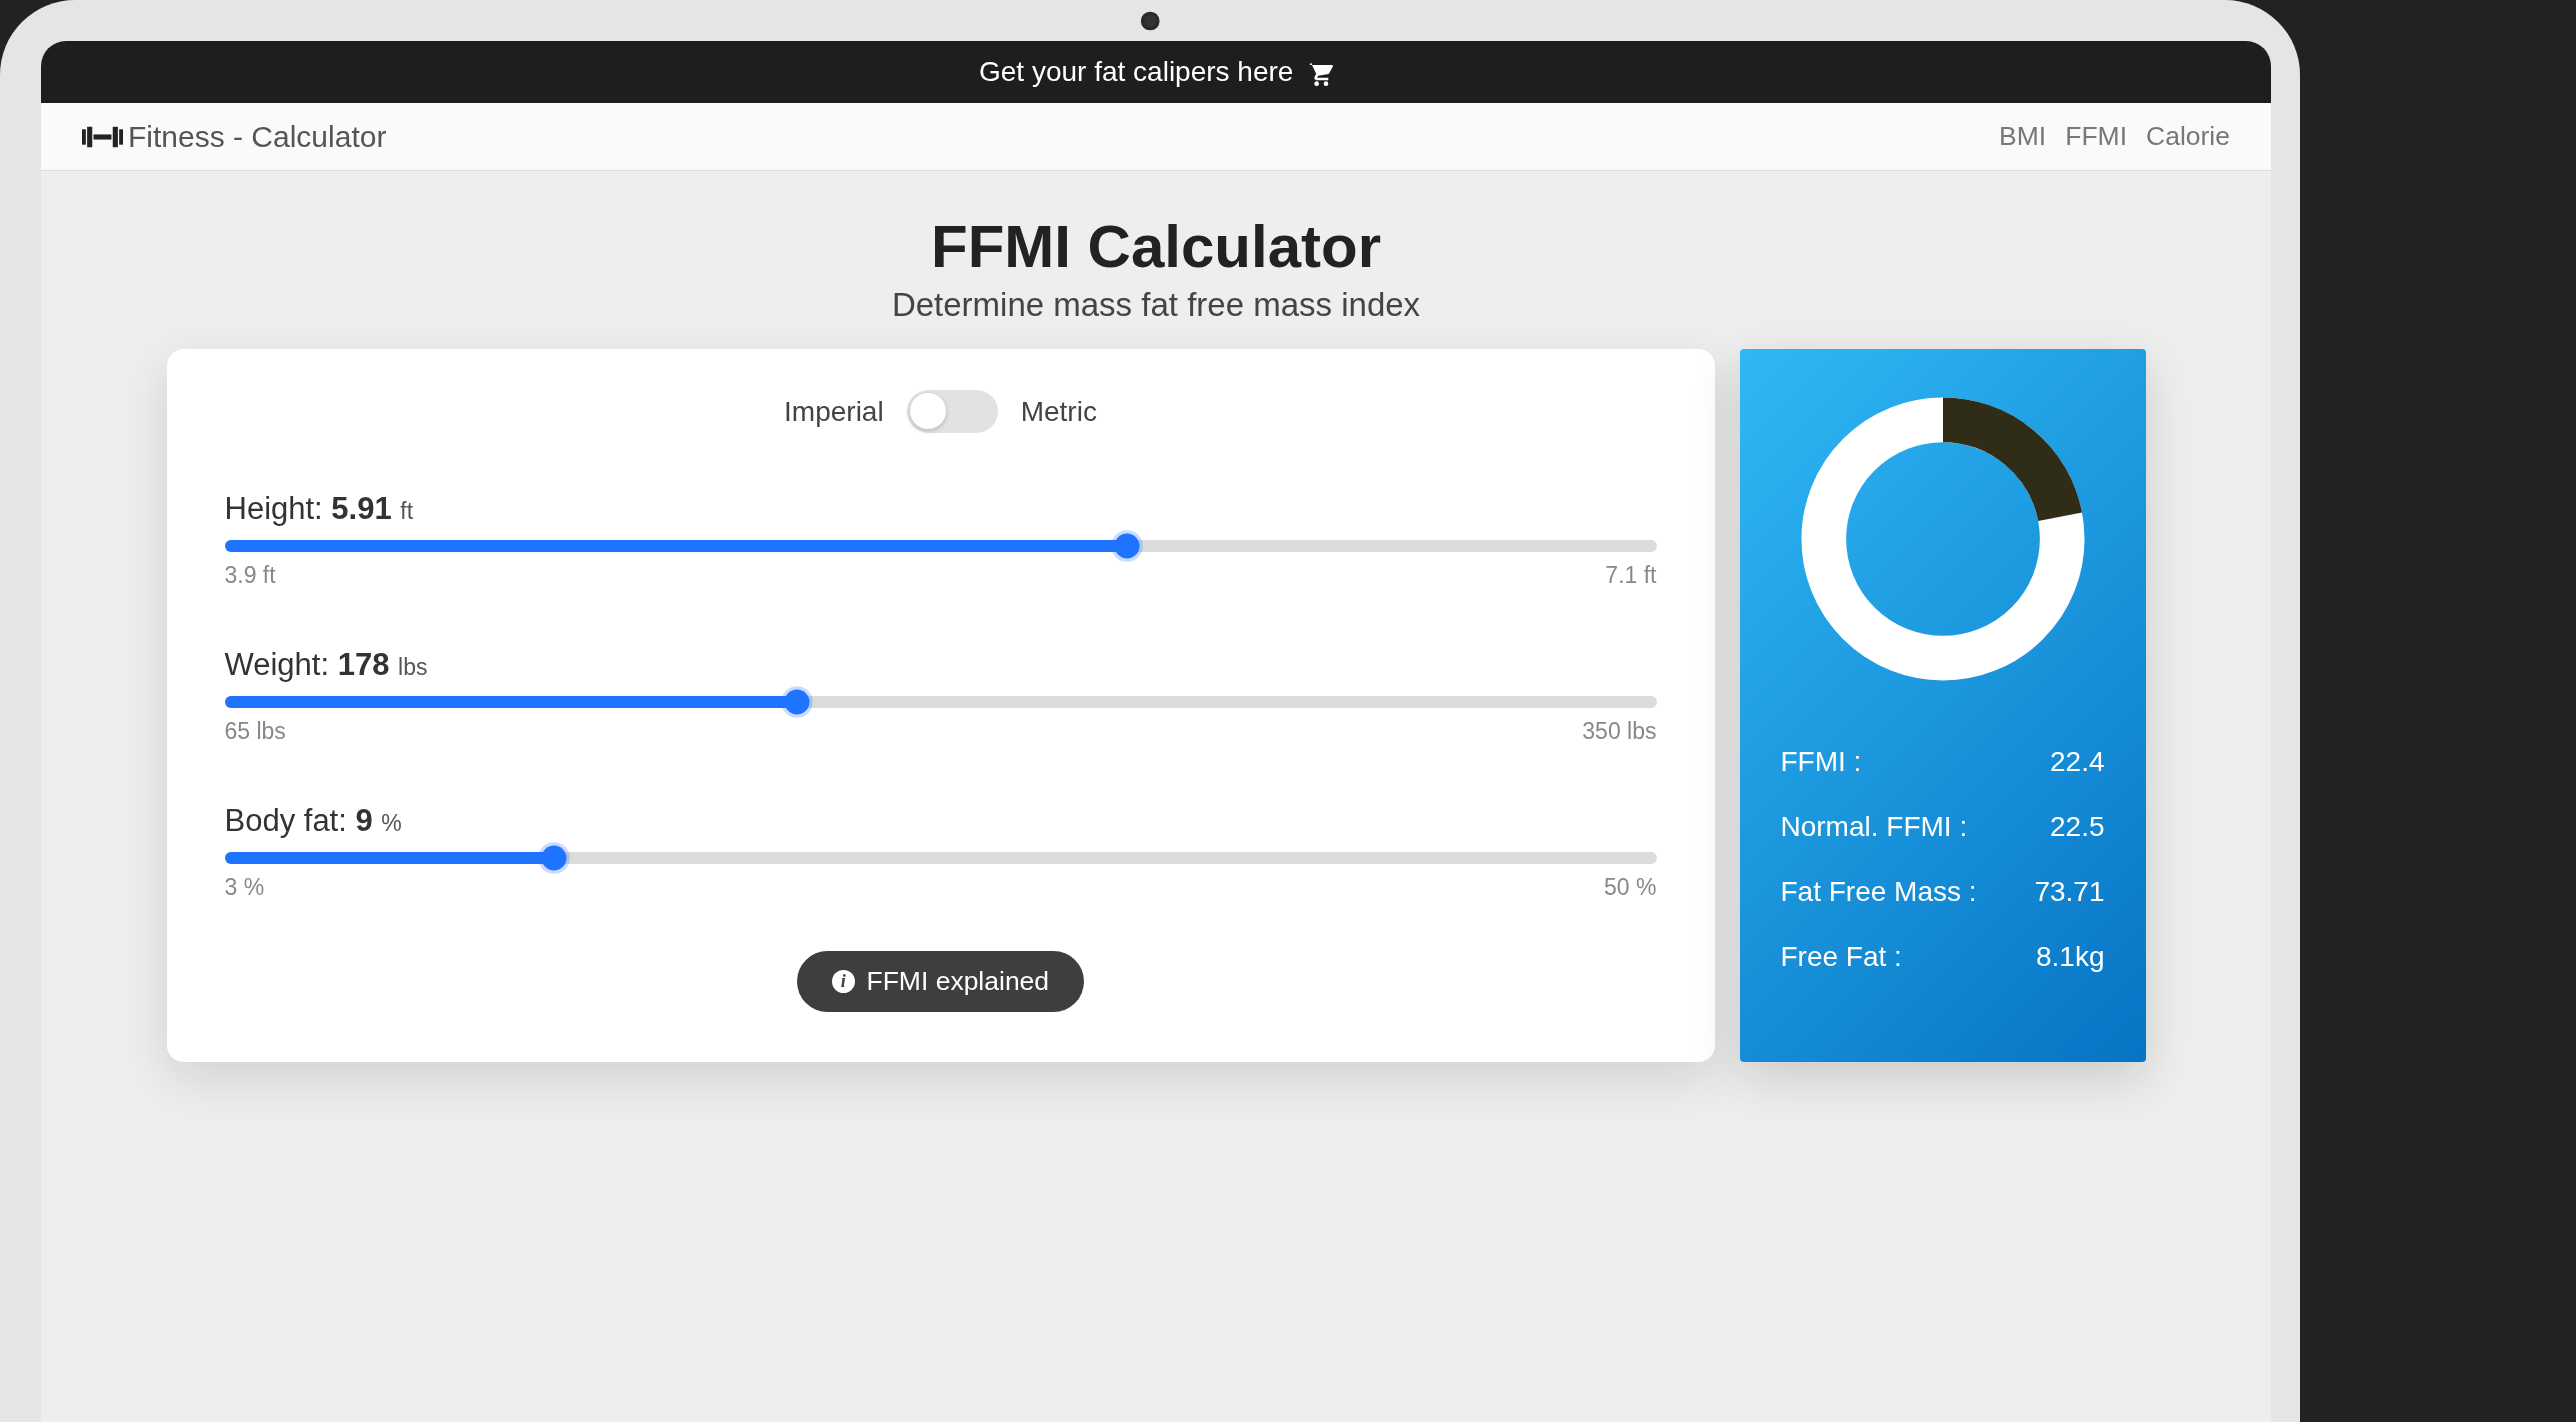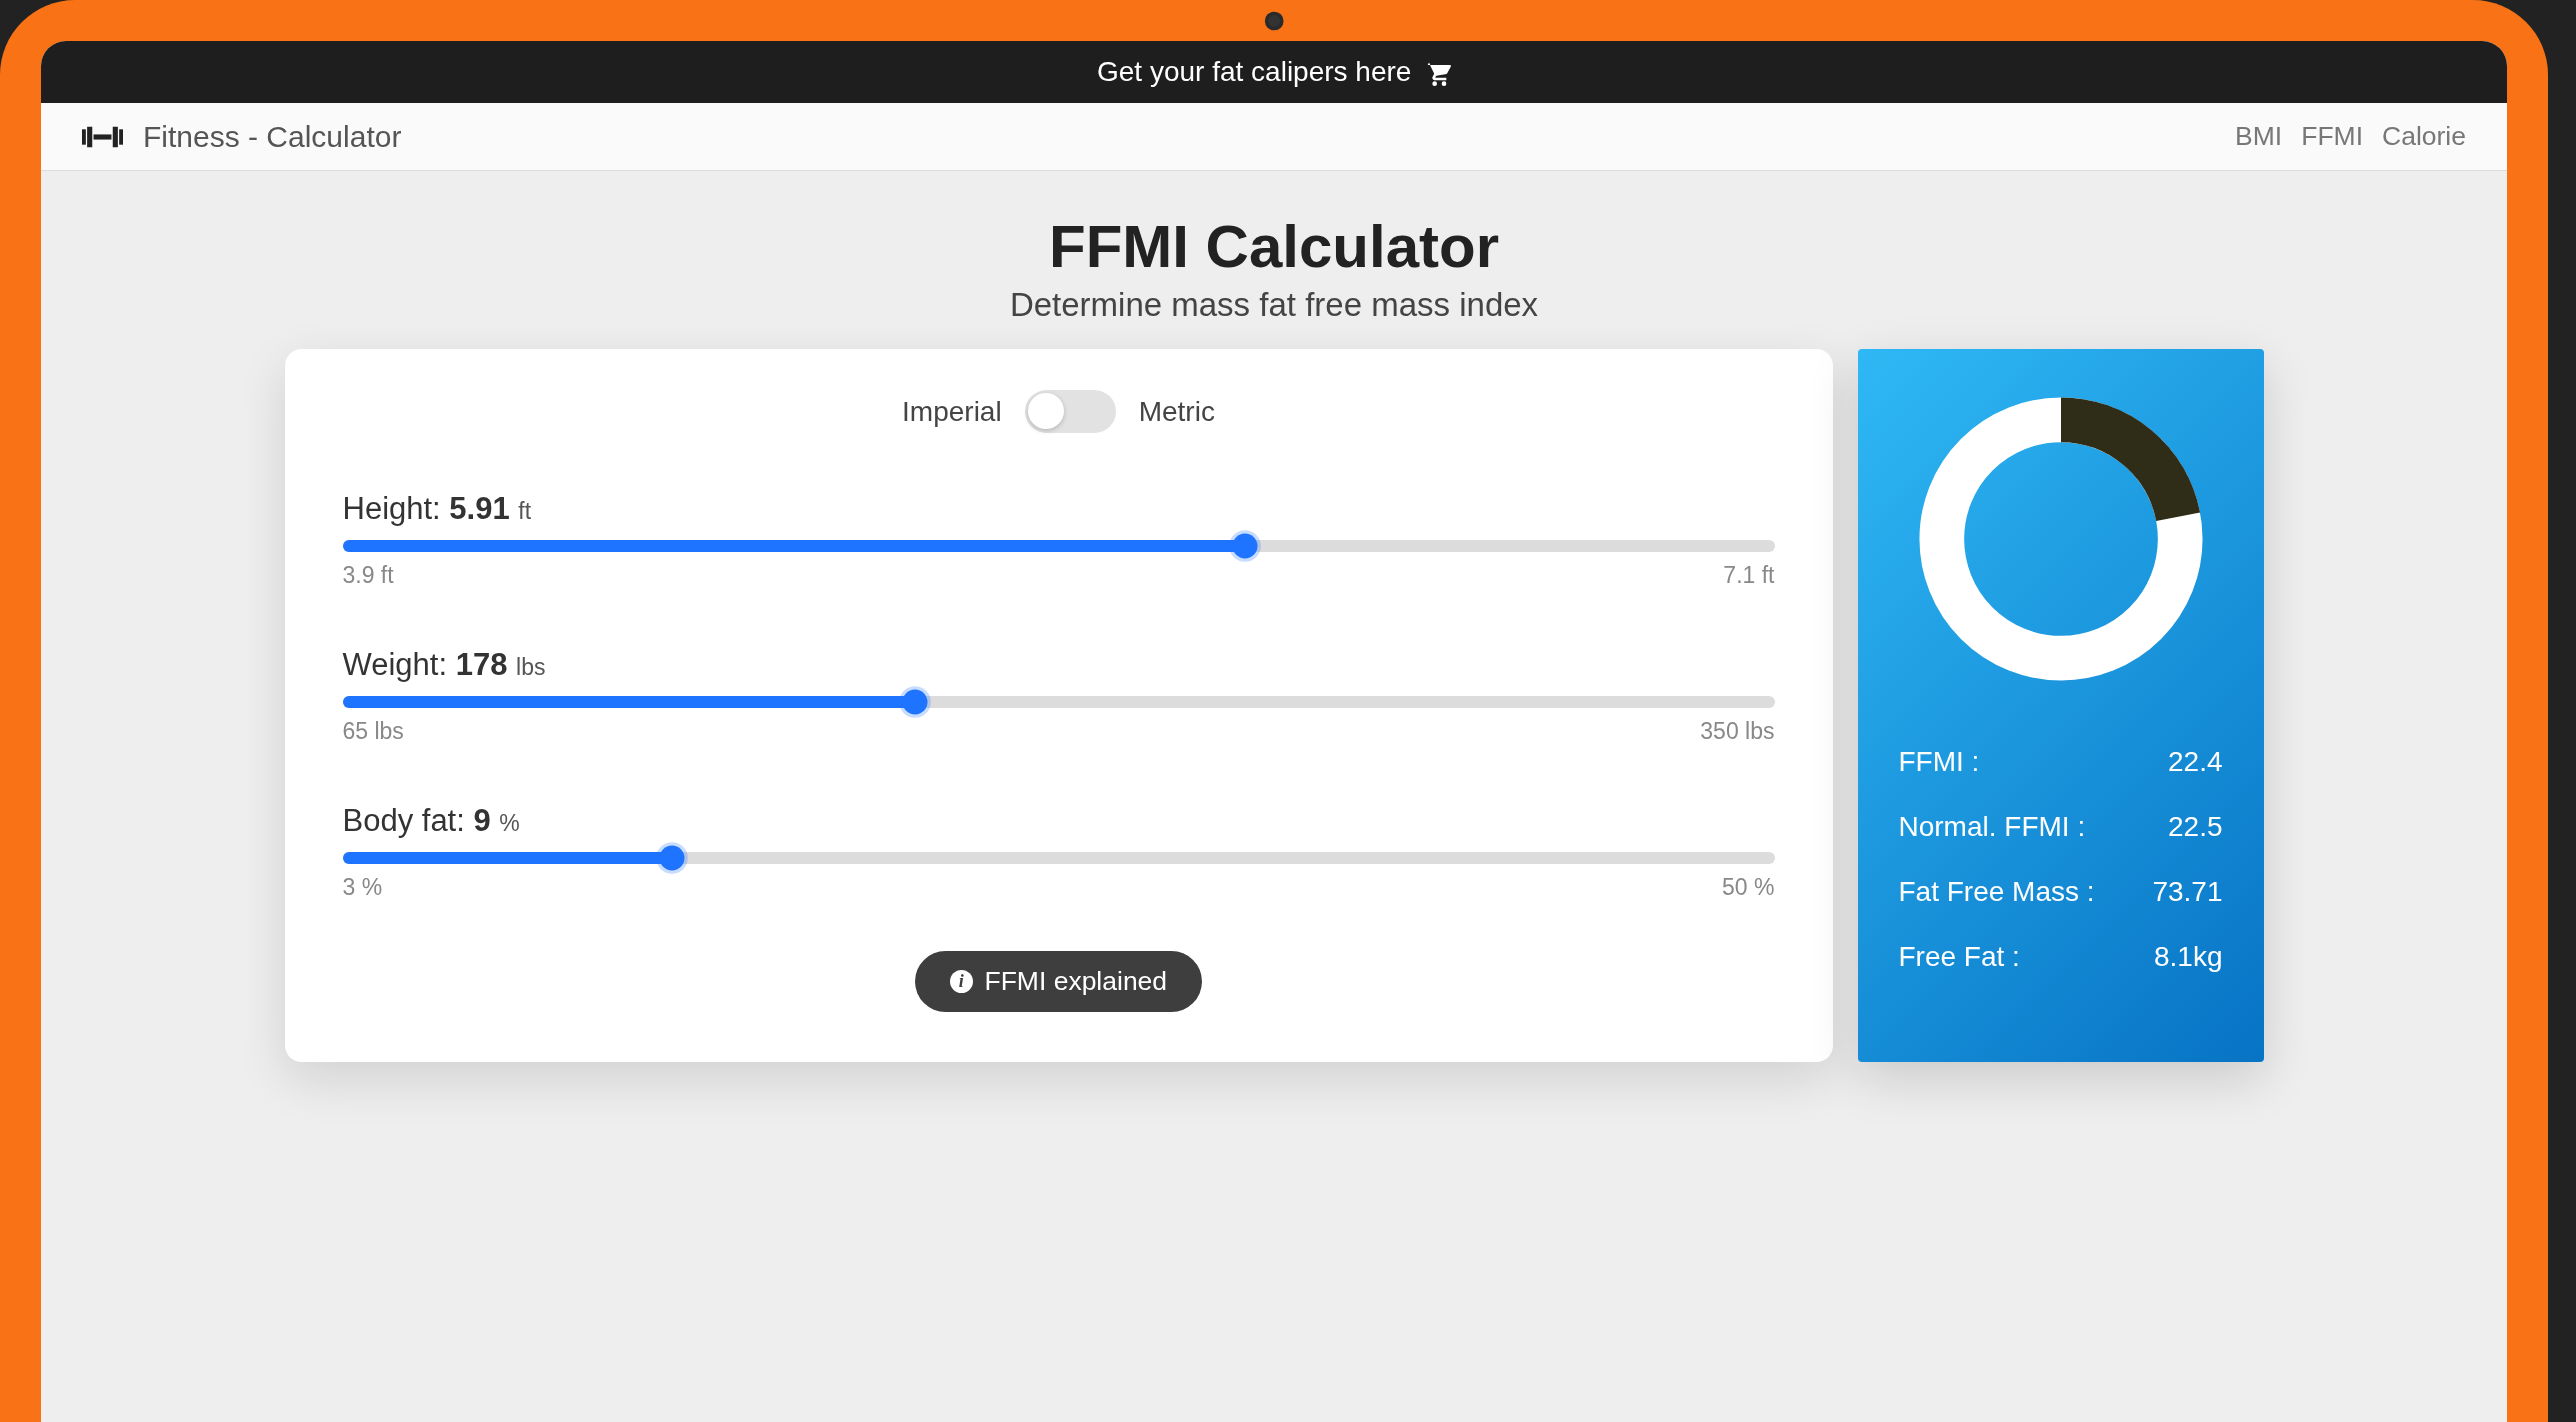--- a/index.html
+++ b/index.html
@@ -1,23 +1,23 @@
 <!DOCTYPE html>
 <html style="font-size:13.2px"><head>
 <meta charset="utf-8">
 <style>
 * { margin:0; padding:0; box-sizing:border-box; font-family: "Segoe UI", Arial, sans-serif; }
 body { background:#222; }
 
 
 .device {
-  width:2548px; height:1423px;
-  background:#f97316;
+  width:2300px; height:1423px;
+  background:#e5e5e5;
   border-radius:75px 75px 0 0;
-  padding:41px 41px 0 41px;
+  padding:41px 29px 0 41px;
   position:relative;
 }
 .camera {
   position:absolute; top:15px; left:50%; transform:translateX(-50%);
   width:11.6px; height:11.6px; border-radius:50%;
   background:#333; box-shadow:0 0 0 3.3px #2a2a2a;
 }
 .screen {
   width:100%; height:100%;
   background:#eeeeee;
@@ -35,21 +35,21 @@
   display:flex; justify-content:center; align-items:center; gap:11.6px;
 }
 .cart-icon svg{ width:28px; height:28px; fill:#fff; display:block; }
 
 .navbar {
   background:#fafafa;
   border-bottom:0.8px solid #ddd;
   display:flex; align-items:center; justify-content:space-between;
   padding:16.6px 41px;
 }
-.brand { display:flex; align-items:center; gap:20px; color:#555; font-size:30px; }
+.brand { display:flex; align-items:center; gap:5px; color:#555; font-size:30px; }
 .brand-icon svg{ width:41px; height:28px; display:block; }
 .navlinks { display:flex; gap:19px; color:#777; font-size:26.5px; }
 .navlinks span { cursor:pointer; }
 
 .hero { text-align:center; padding:41px 0 25px; }
 .hero h1 { font-size:60px; font-weight:700; color:#222; }
 .hero h2 { font-size:33px; font-weight:400; color:#444; margin-top:5px;}
 
 .card-row { display:flex; justify-content:center; gap:25px; padding:0 50px; }
 .card {

